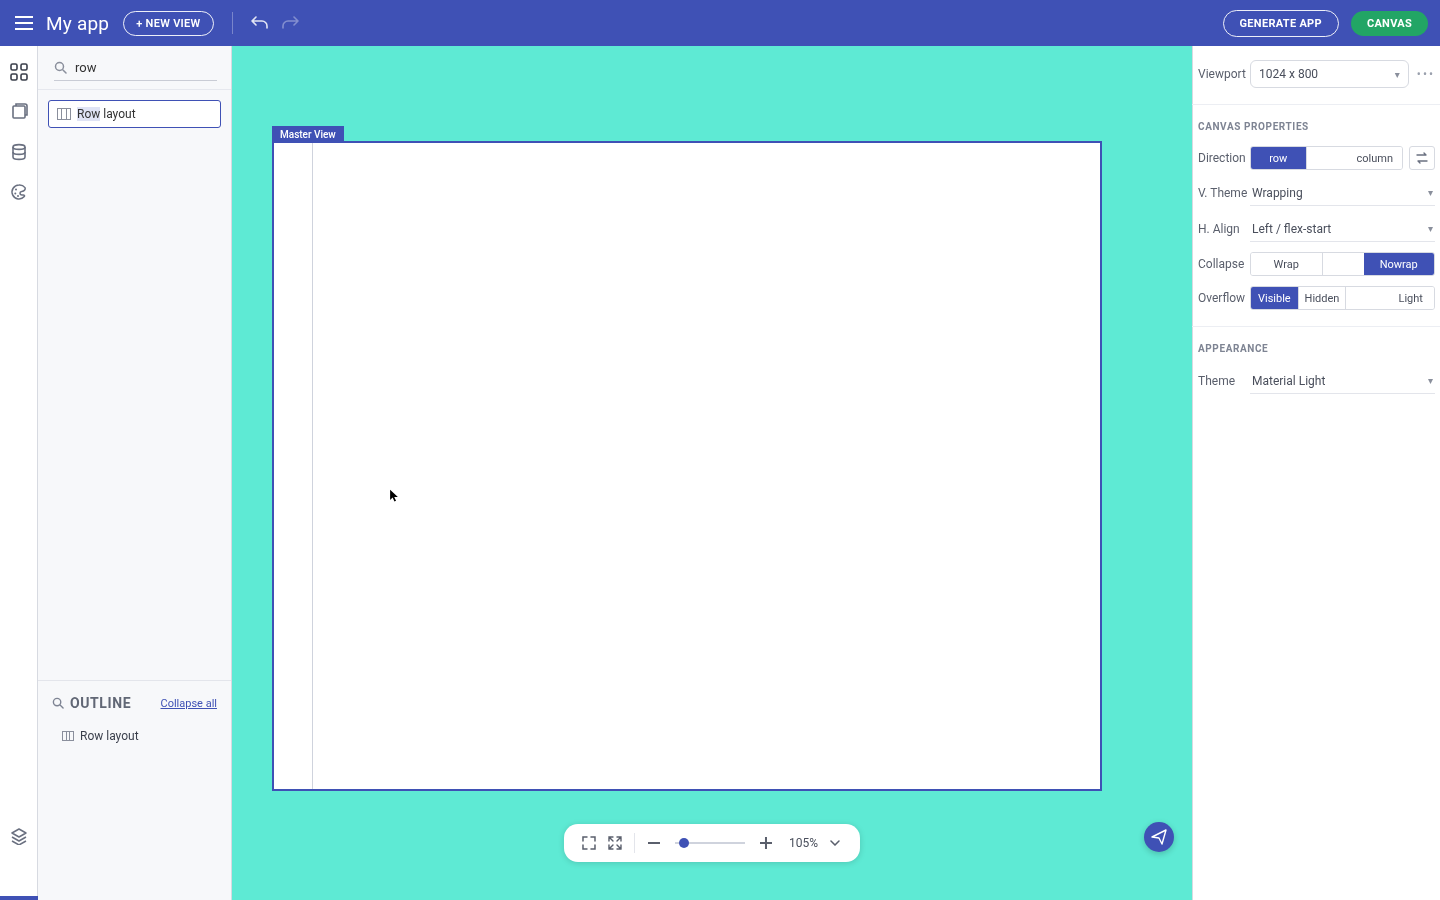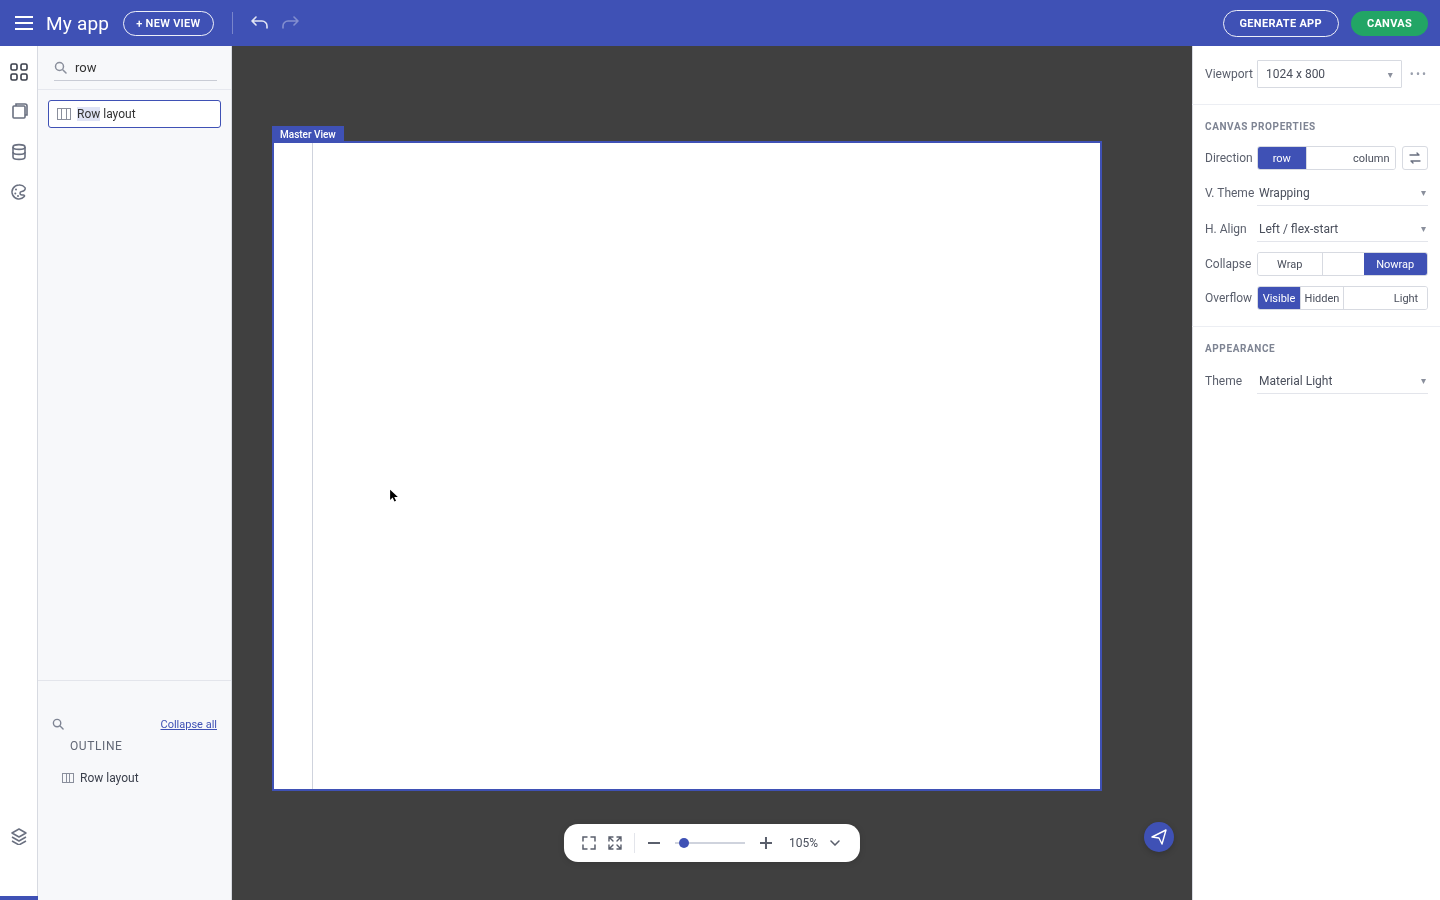--- a/index.html
+++ b/index.html
@@ -109,35 +109,35 @@
   .result-item mark { background: #dfe3f5; color: inherit; padding: 0; }
 
   .outline-block {
     margin-top: auto;
     border-top: 1px solid #e3e5eb;
     padding: 14px 14px 40px 14px;
     display: flex; flex-direction: column;
     height: 220px;
   }
   .outline-head { display: flex; align-items: center; margin-bottom: 18px; }
-  .outline-head .label { font-size: 12px; letter-spacing: .6px; color: #616775; font-weight: 400; margin-left: 6px; margin-top: 44px; }
+  .outline-head .label { font-size: 14px; letter-spacing: .6px; color: #616775; font-weight: 700; margin-left: 6px; }
   .outline-head .collapse { margin-left: auto; font-size: 11px; color: var(--indigo); text-decoration: underline; cursor: pointer; }
   .outline-item { display: flex; align-items: center; font-size: 12px; color: #3a3f4b; padding-left: 10px; cursor: pointer;}
   .outline-item .comp-icon {
     width: 12px; height: 10px; margin-right: 6px;
     border: 1px solid #8a8f9c; display: flex;
   }
   .outline-item .comp-icon span { flex: 1; border-right: 1px solid #8a8f9c; }
   .outline-item .comp-icon span:last-child { border-right: none; }
 
   
   .canvas-area {
     flex: 1;
     position: relative;
-    background: #404040;
+    background: #5eead4;
   }
   .master-label {
     position: absolute;
     top: 80px; left: 40px;
     background: var(--indigo);
     color: #fff;
     font-size: 10px; font-weight: 500;
     padding: 3px 8px;
   }
   .canvas-frame {
@@ -154,30 +154,30 @@
     position: absolute;
     top: 443px; left: 157px;
     width: 10px; height: 14px;
   }
 
   
   .right-panel {
     width: 248px;
     background: #fff;
     border-left: 1px solid var(--grey-light);
-    padding: 14px 12px;
+    padding: 14px 5px;
     font-size: 12px; color: #4a4f5c;
     height: 100%;
     display: flex; flex-direction: column;
     gap: 0;
   }
   .rp-row { display: flex; align-items: center; margin-bottom: 12px; }
   .rp-row .lbl { width: 52px; color: #5a5f6c; font-size: 12px; }
   .vp-select {
-    flex: 1; height: 28px; border: 1px solid var(--grey-light); border-radius: 1px;
+    flex: 1; height: 28px; border: 1px solid var(--grey-light); border-radius: 6px;
     display: flex; align-items: center; padding: 0 8px; justify-content: space-between;
     cursor: pointer; font-size: 12px; background: #fff;
   }
   .more-dots { margin-left: 8px; color: #9aa0ad; cursor: pointer; letter-spacing: 2px; }
   .rp-hr { height: 1px; background: #eceef3; margin: 4px -16px 16px -16px; }
   .section-title { font-size: 10px; letter-spacing: .6px; color: #7e8493; font-weight: 700; margin-bottom: 14px; }
 
   .prop-row { display: flex; align-items: center; margin-bottom: 10px; }
   .prop-row .lbl { width: 52px; font-size: 12px; color: #5a5f6c; }
   .seg { flex: 1; display: flex; border: 1px solid var(--grey-light); border-radius: 3px; overflow: hidden; height: 24px; }

